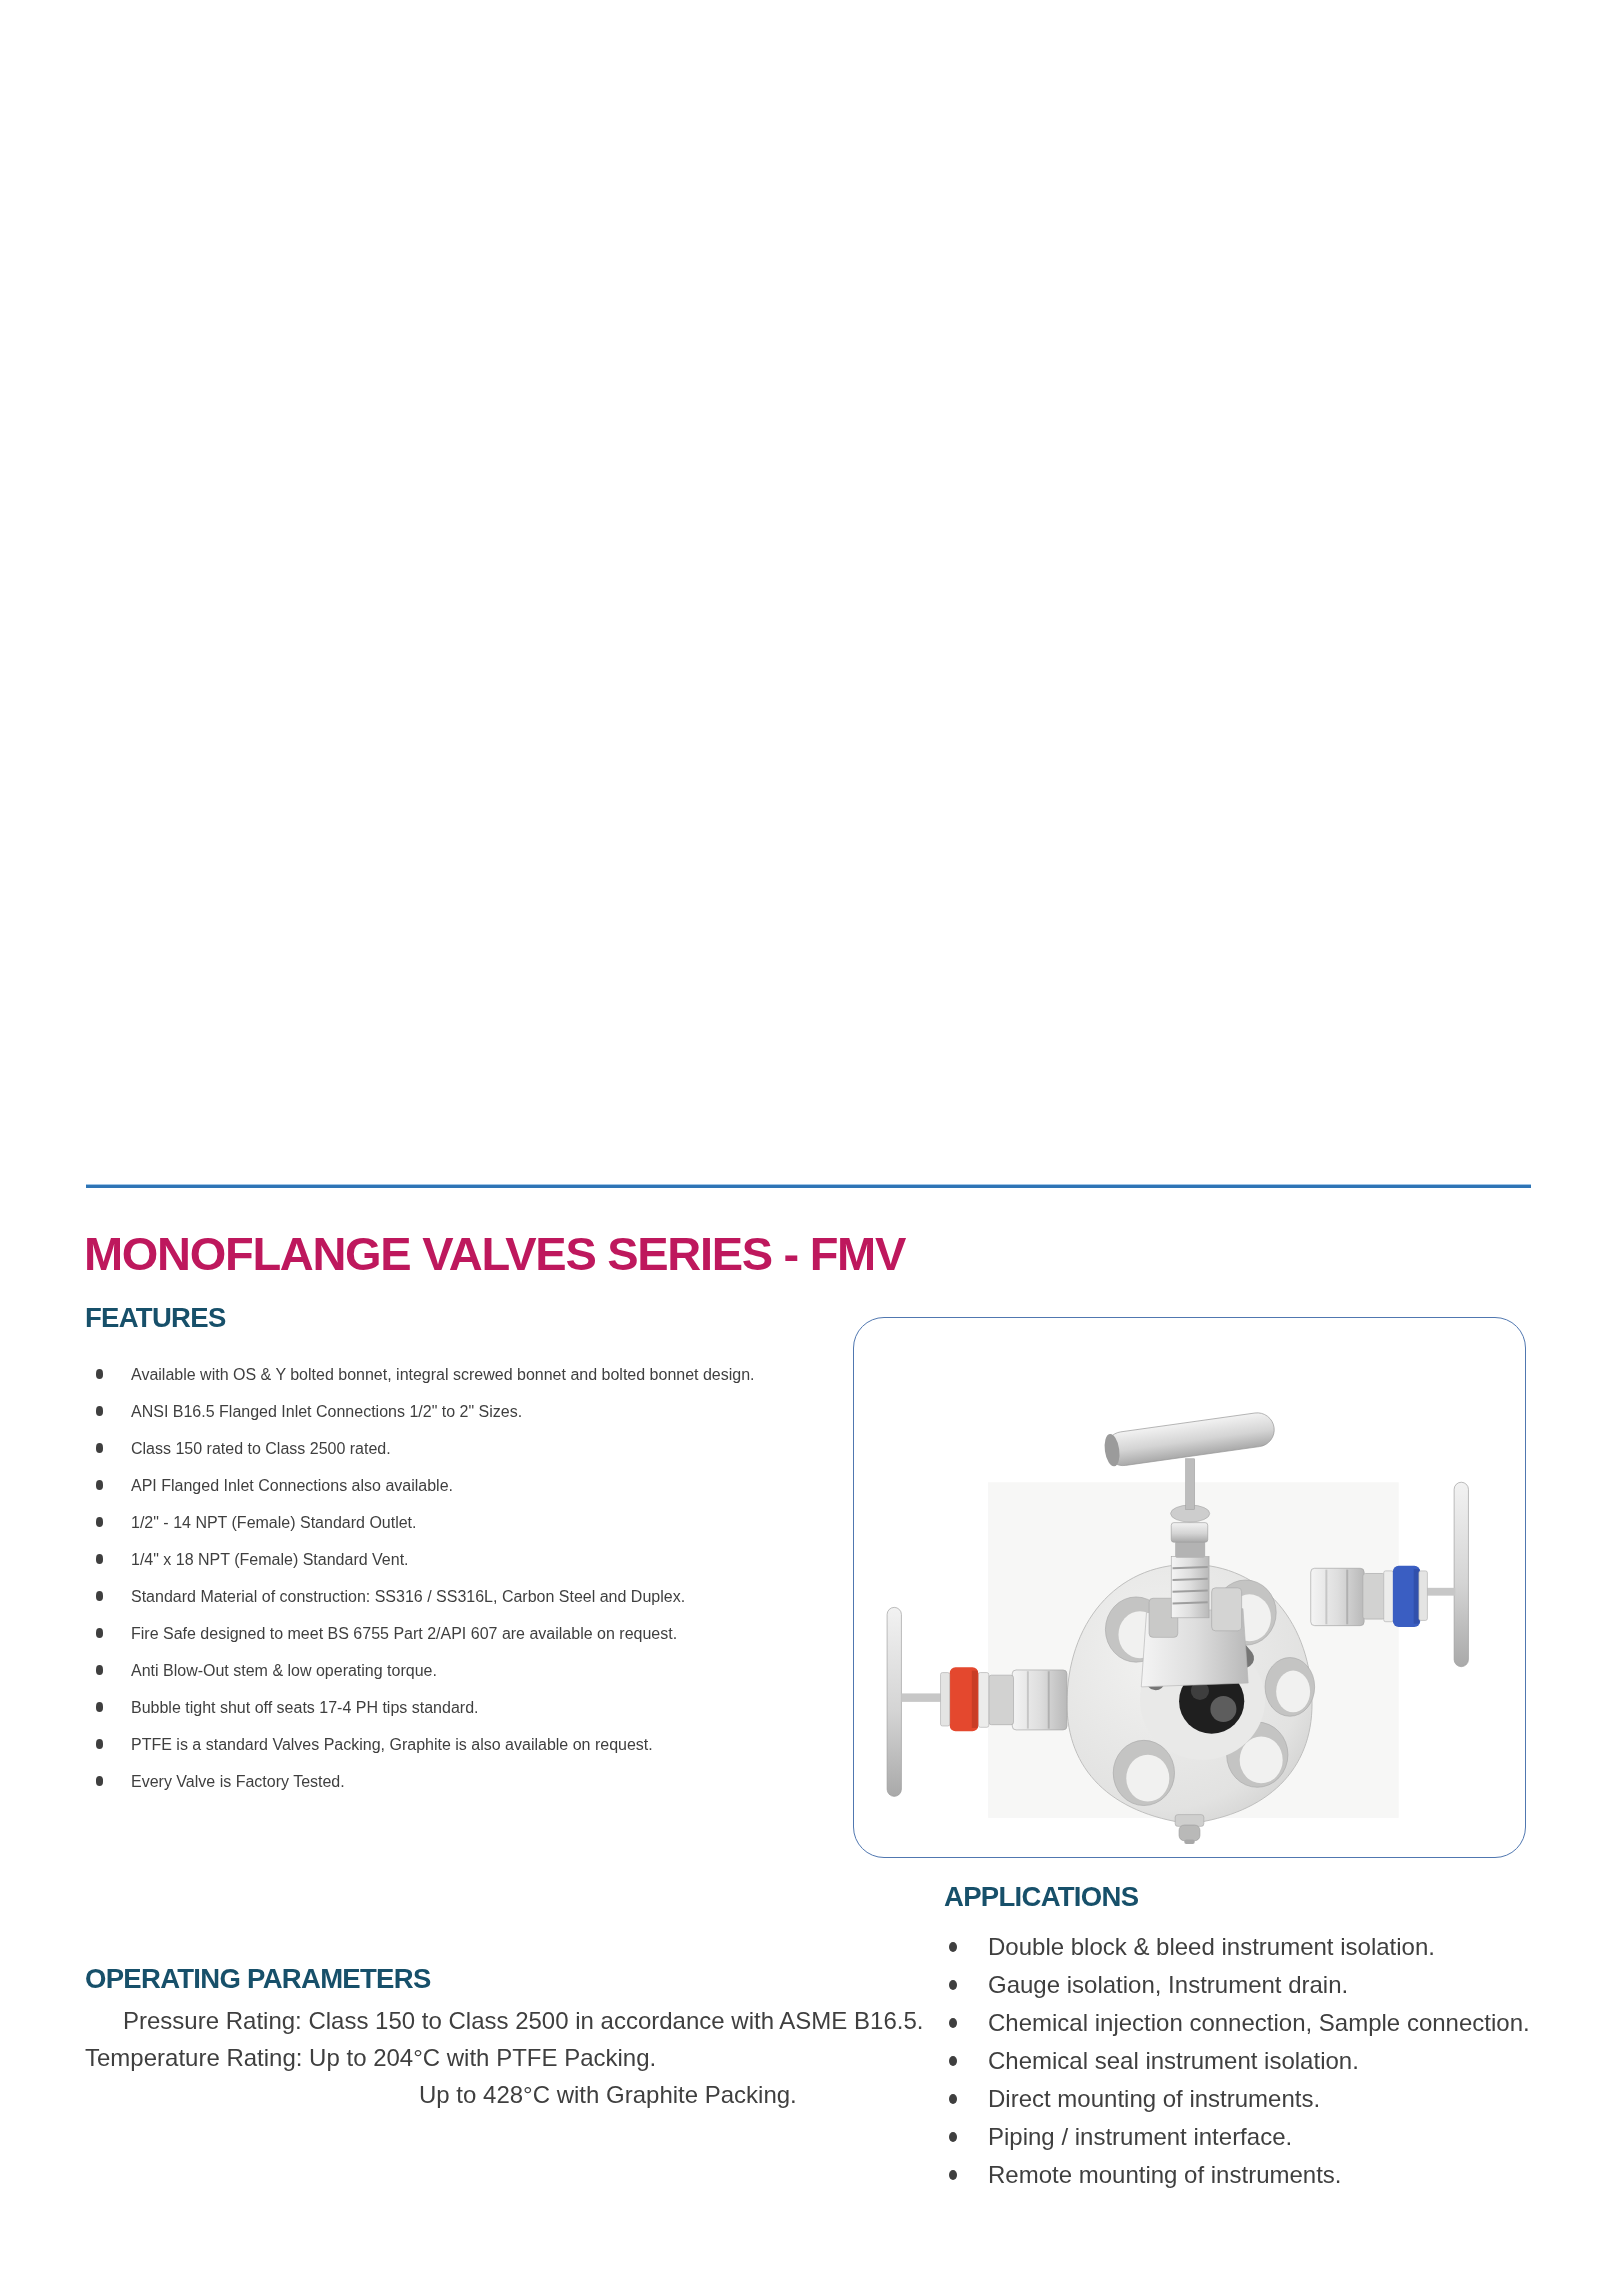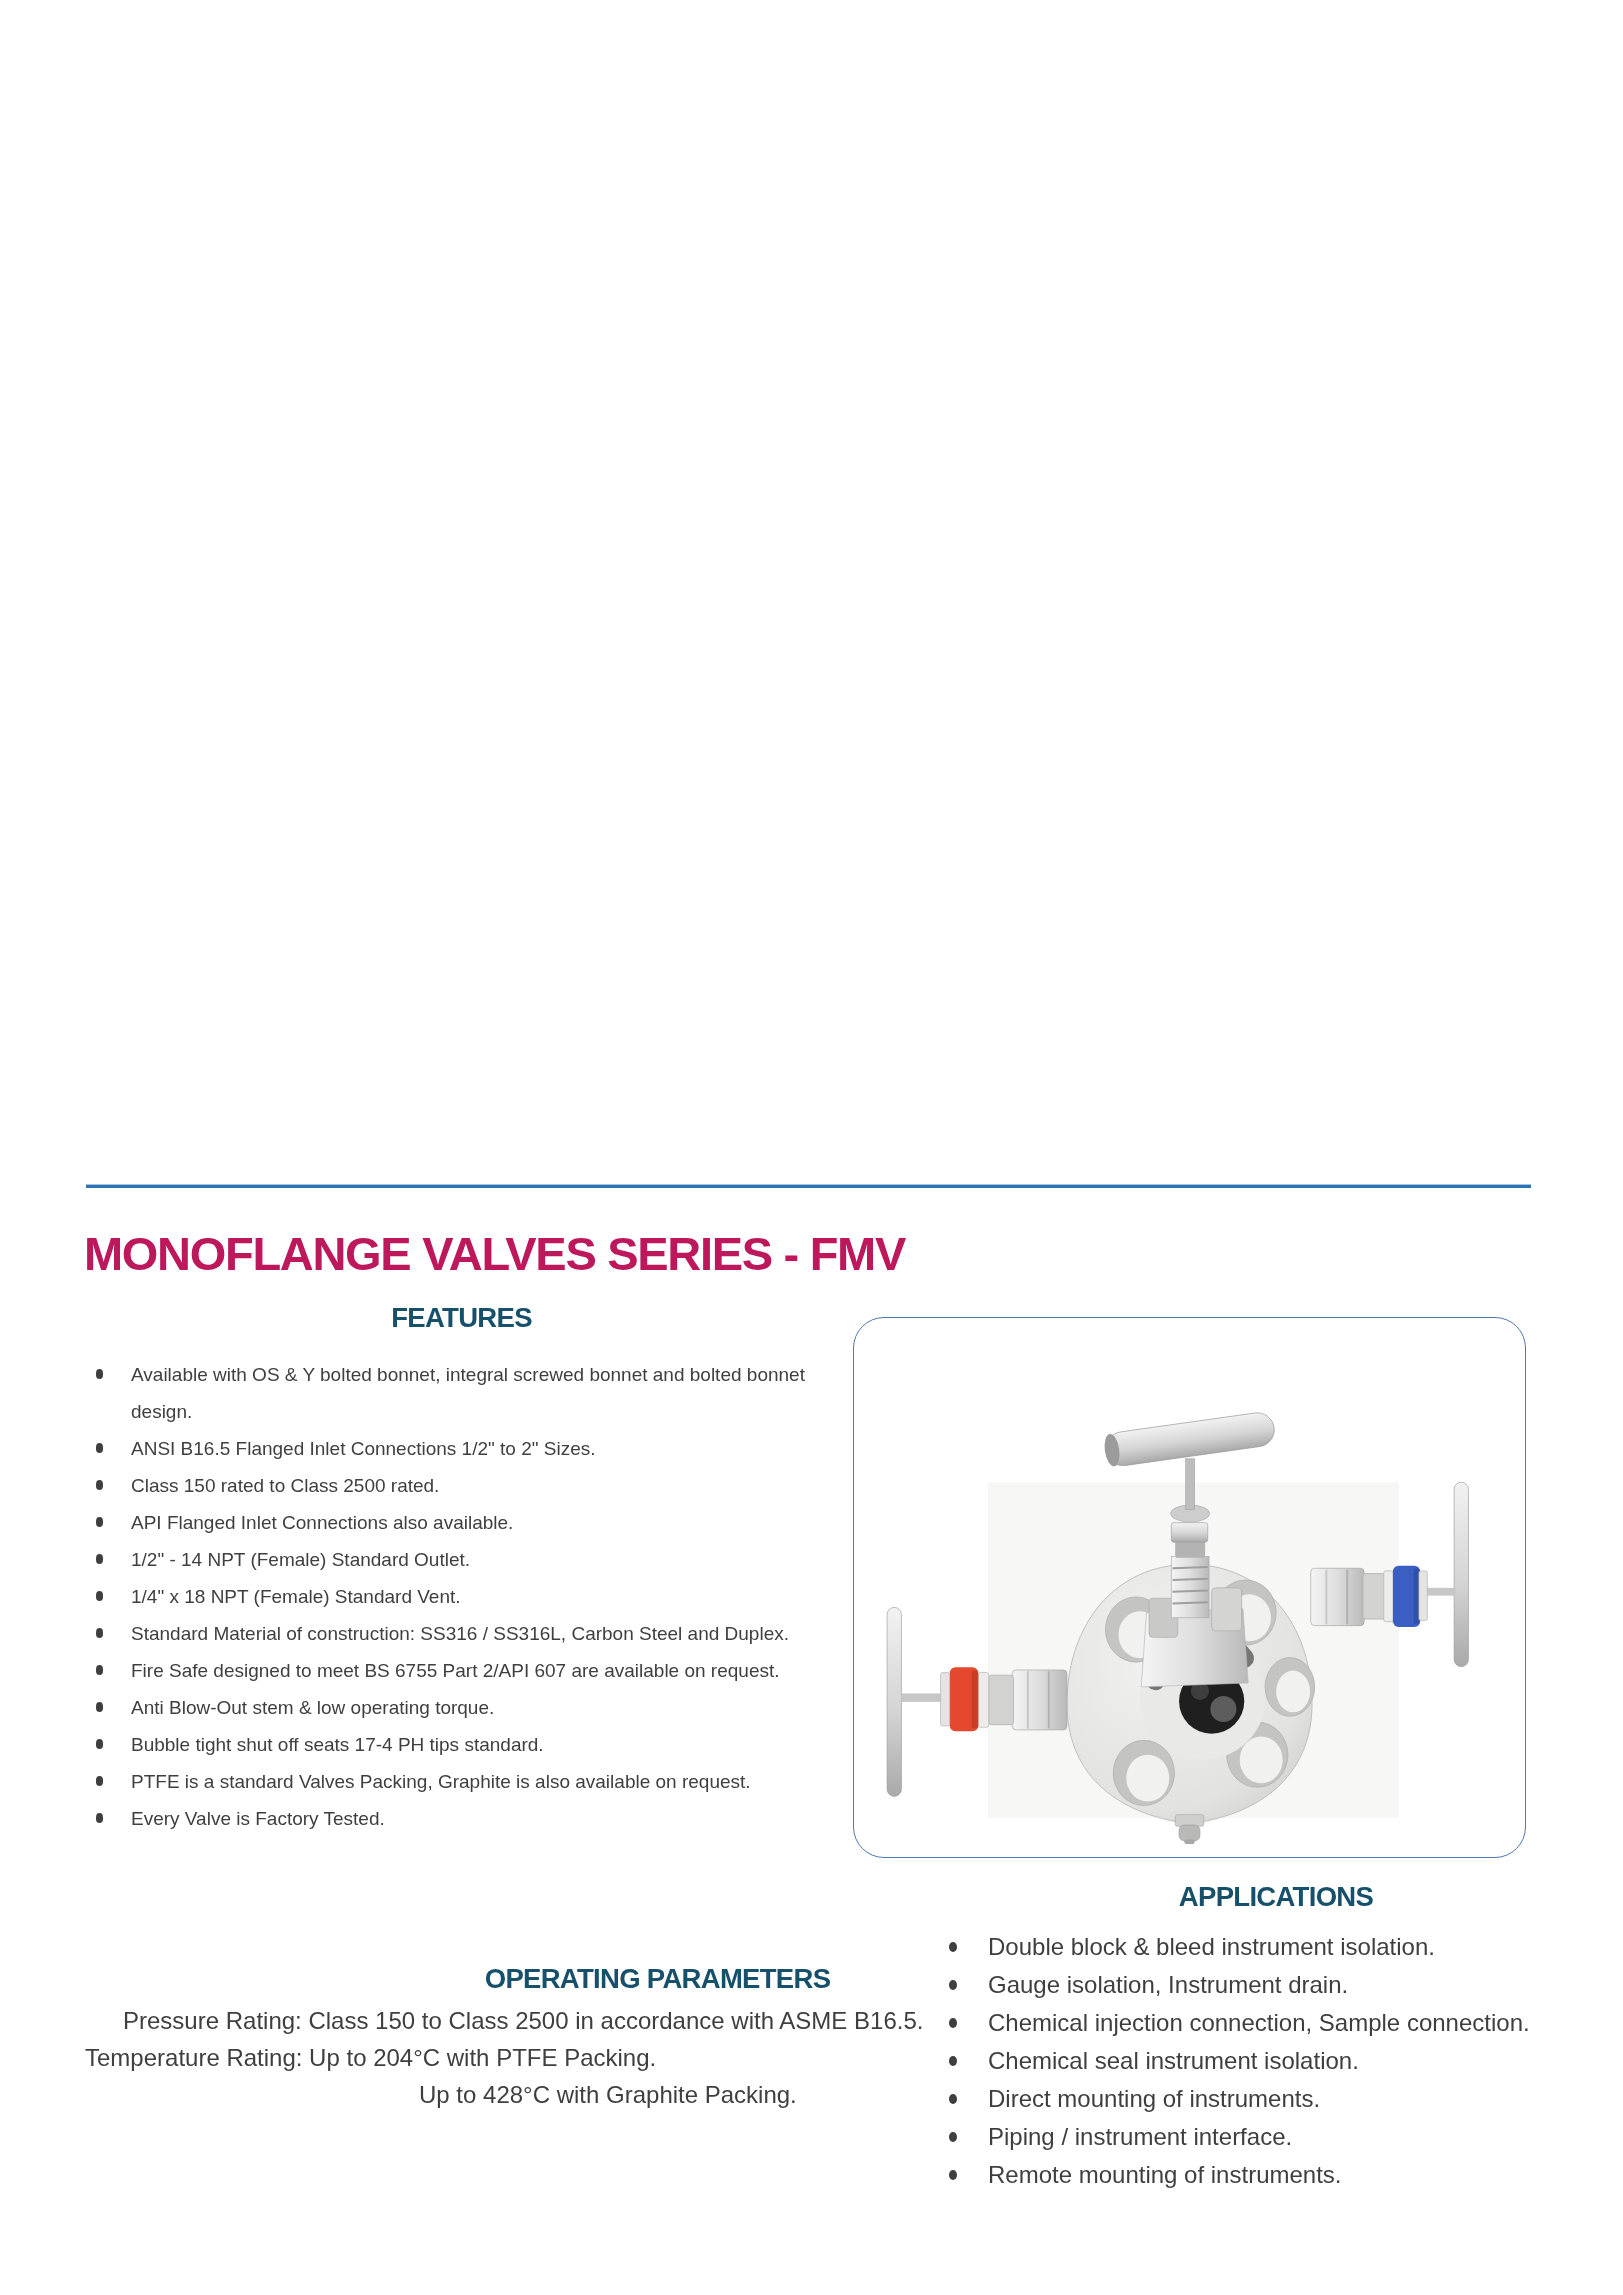--- a/index.html
+++ b/index.html
@@ -11,27 +11,27 @@
     position:absolute;left:86px;top:1184px;width:1445px;height:2.6px;
     background:#2E74B5;border-top:0.7px solid #9dc3e6;
   }
   .title{
     position:absolute;left:84px;top:1230px;margin:0;
     font-size:47px;line-height:48px;font-weight:bold;letter-spacing:-1.3px;
     color:#be185d;white-space:nowrap;
   }
   h2.sec{
     margin:0;font-size:27.5px;line-height:29px;font-weight:bold;
-    letter-spacing:-0.7px;color:#17506A;white-space:nowrap;text-align:center;
+    letter-spacing:-0.7px;color:#17506A;white-space:nowrap;
   }
   .features{position:absolute;left:85px;top:1303px;width:753px;}
   .features ul{list-style:none;margin:23.6px 0 0 0;padding:0;}
   .features li{
     position:relative;padding-left:46px;margin:0;
-    font-size:19px;line-height:37px;color:#3F3F3F;
+    font-size:16px;line-height:37px;color:#3F3F3F;
   }
   .features li::before{
     content:"";position:absolute;left:10.5px;top:13.7px;width:7.9px;height:9.8px;
     border-radius:50%;background:#3F3F3F;
   }
   .operating{position:absolute;left:85px;top:1964px;width:1145px;}
   .op-line{font-size:24px;line-height:37px;margin:0;white-space:nowrap;}
   .op-line.first{margin-top:9.2px;margin-left:38px;}
   .op-line.indent{padding-left:334px;}
   .image-box{

